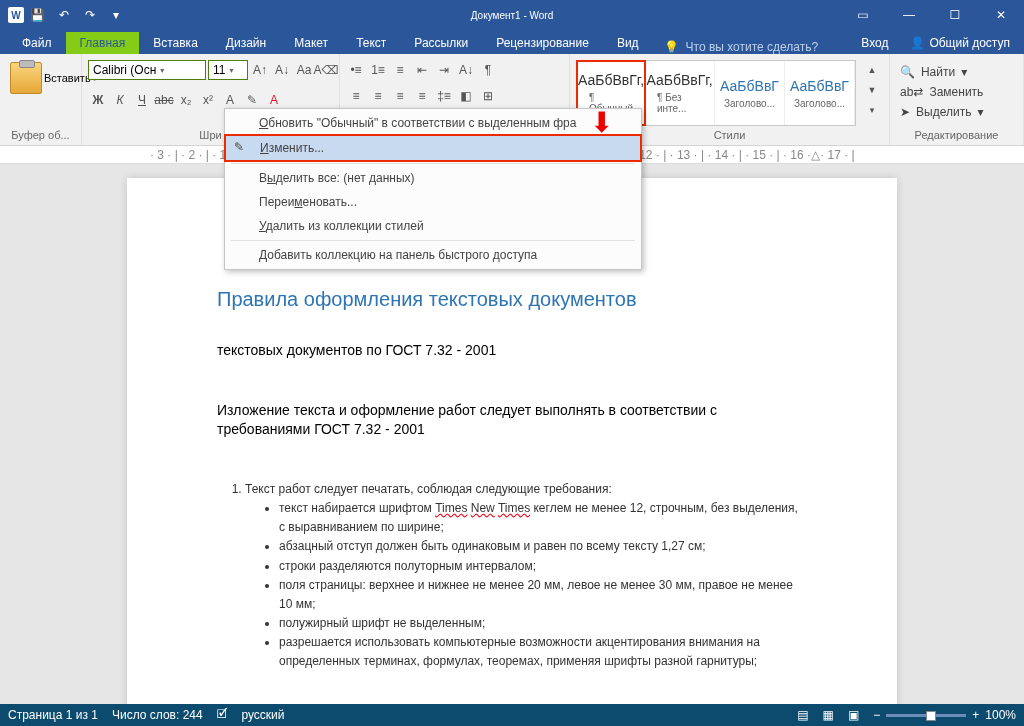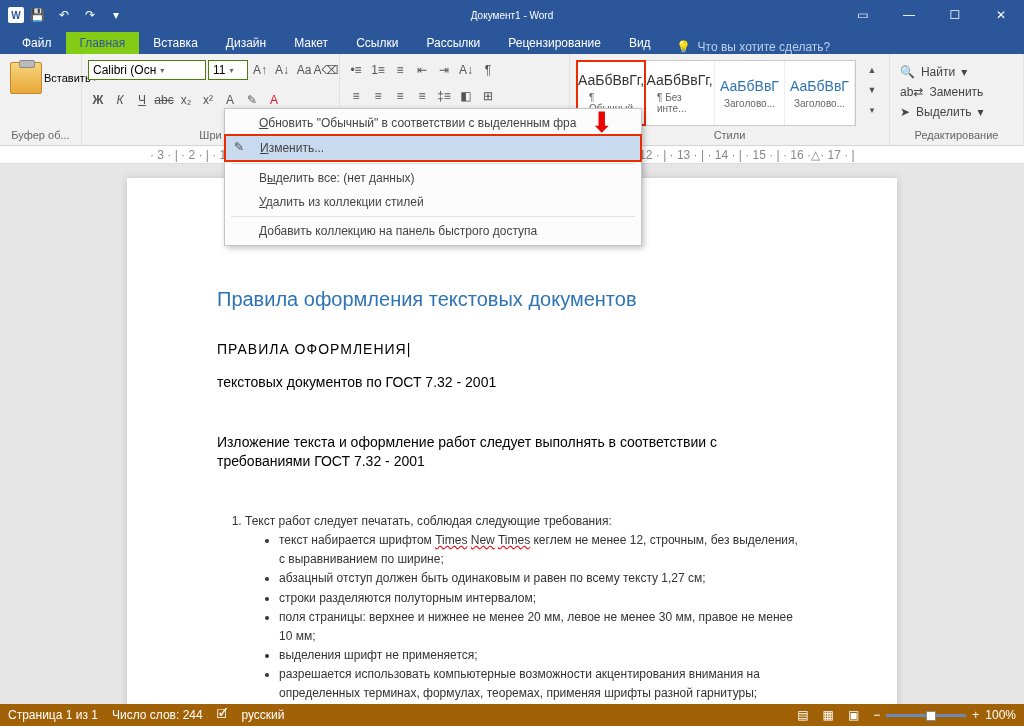--- a/index.html
+++ b/index.html
@@ -49,21 +49,21 @@
 .ol{list-style:decimal;padding-left:28px;font-size:14px;line-height:1.6;color:#333}
 .ul{list-style:disc;padding-left:34px}
 .red-squiggle{border-bottom:1px wavy #e81123;text-decoration:underline wavy #e81123}
 .ctxmenu{position:absolute;left:224px;top:108px;width:418px;background:#fcfcfc;border:1px solid #c6c6c6;box-shadow:2px 2px 6px rgba(0,0,0,.25);z-index:50;padding:2px 0}
 .ctxitem{padding:5px 10px 5px 34px;font-size:12px;color:#444;position:relative}
 .ctxitem.hl{background:#c8daf0;border:2px solid #ed2b00;margin:-1px}
 .ctxitem u{text-decoration:underline}
 .ctxsep{height:1px;background:#e1e1e1;margin:2px 6px}
 .ctxicon{position:absolute;left:8px;top:4px;width:16px;height:16px}
 .red-arrow{position:absolute;left:590px;top:106px;z-index:60;color:#ed0000;font-size:28px;transform:rotate(0deg)}
-.statusbar{position:absolute;bottom:0;left:0;right:0;height:22px;background:#a16207;color:#fff;display:flex;align-items:center;font-size:11px;padding:0 8px;gap:14px}
+.statusbar{position:absolute;bottom:0;left:0;right:0;height:22px;background:#0c4a6e;color:#fff;display:flex;align-items:center;font-size:11px;padding:0 8px;gap:14px}
 .statusbar .spacer{flex:1}
 .zoom{display:flex;align-items:center;gap:6px}
 .slider{width:80px;height:3px;background:#6b8bb8;position:relative}
 .slider::after{content:"";position:absolute;left:40px;top:-3px;width:8px;height:8px;background:#fff;border:1px solid #888}
 @keyframes blink{50%{opacity:0}}
 </style>
 </head>
 <body>
 
 <div class="titlebar">
@@ -82,28 +82,35 @@
     <div class="winbtn">✕</div>
   </div>
 </div>
 
 <div class="tabs">
   <div class="tab">Файл</div>
   <div class="tab active">Главная</div>
   <div class="tab">Вставка</div>
   <div class="tab">Дизайн</div>
   <div class="tab">Макет</div>
-  <div class="tab">Ссылки</div>
+  <div class="tab">Текст</div>
   <div class="tab">Рассылки</div>
   <div class="tab">Рецензирование</div>
   <div class="tab">Вид</div>
   <div class="tellme">
       <span>💡</span>
       <span>Что вы хотите сделать?</span>
     </div>
+  <div class="signin">
+    <span>Вход</span>
+    <div class="share">
+        <span>👤</span>
+        <span>Общий доступ</span>
+      </div>
+  </div>
 </div>
 
 <div class="ribbon">
   <div class="rgroup" style="width:82px">
     <div class="rgroup-body">
       <div class="bigbtn">
         <div class="clipicon"></div>
         <span style="font-size:11px">Вставить</span>
         <span style="font-size:8px">▾</span>
       </div>
@@ -214,43 +221,43 @@
   <span style="left:150px">· 3 · | · 2 · | · 1 · | · △ · | · 1 · | · 2 · | · 3 · | · 4 · | · 5 · | · 6 · | · 7 · | · 8 · | · 9 · | · 10 · | · 11 · | · 12 · | · 13 · | · 14 · | · 15 · | · 16 ·△· 17 · |</span>
 </div>
 
 <div class="red-arrow">⬇</div>
 
 <div class="ctxmenu" id="ctxmenu">
     <div class="ctxitem"><u>О</u>бновить "Обычный" в соответствии с выделенным фра</div>
     <div class="ctxitem hl"><span class="ctxicon">✎</span><u>И</u>зменить...</div>
     <div class="ctxsep"></div>
     <div class="ctxitem">В<u>ы</u>делить все: (нет данных)</div>
+    <div class="ctxitem">Переи<u>м</u>еновать...</div>
     <div class="ctxitem"><u>У</u>далить из коллекции стилей</div>
     <div class="ctxsep"></div>
     <div class="ctxitem"><u>Д</u>обавить коллекцию на панель быстрого доступа</div>
   </div>
 
 <div class="vruler"></div>
 
 <div class="doc-area">
   <div class="watermark">Mhelp.kz</div>
   <div class="page">
     <div class="h1">Правила оформления текстовых документов</div>
-    <div class="h2 cursor">ПРАВИЛА ОФОРМЛЕНИЯ</div>
     <div class="p">текстовых документов по ГОСТ 7.32 - 2001</div>
     <div class="p" style="margin-top:40px">Изложение текста и оформление работ следует выполнять в соответствии с требованиями ГОСТ 7.32 - 2001</div>
     <ol class="ol" style="margin-top:40px">
       <li>
         <span>Текст работ следует печатать, соблюдая следующие требования:</span>
         <ul class="ul" id="bullets">
             <li>текст набирается шрифтом <span class="red-squiggle">Times</span> <span class="red-squiggle">New</span> <span class="red-squiggle">Times</span> кеглем не менее 12, строчным, без выделения, с выравниванием по ширине;</li>
             <li>абзацный отступ должен быть одинаковым и равен по всему тексту 1,27 см;</li>
             <li>строки разделяются полуторным интервалом;</li>
             <li>поля страницы: верхнее и нижнее не менее 20 мм, левое не менее 30 мм, правое не менее 10 мм;</li>
-            <li>выделения шрифт не применяется;</li>
+            <li>полужирный шрифт не выделенным;</li>
             <li>разрешается использовать компьютерные возможности акцентирования внимания на определенных терминах, формулах, теоремах, применяя шрифты разной гарнитуры;</li>
           </ul>
       </li>
     </ol>
   </div>
 </div>
 
 <div class="statusbar">
   <span>Страница 1 из 1</span>
   <span>Число слов: 244</span>

